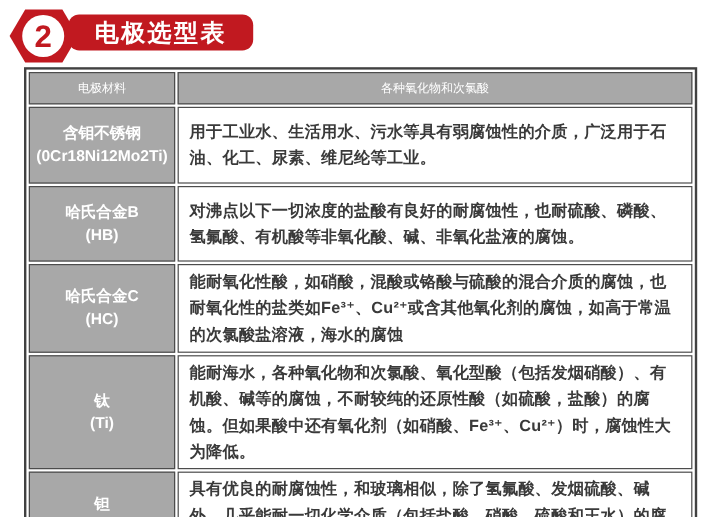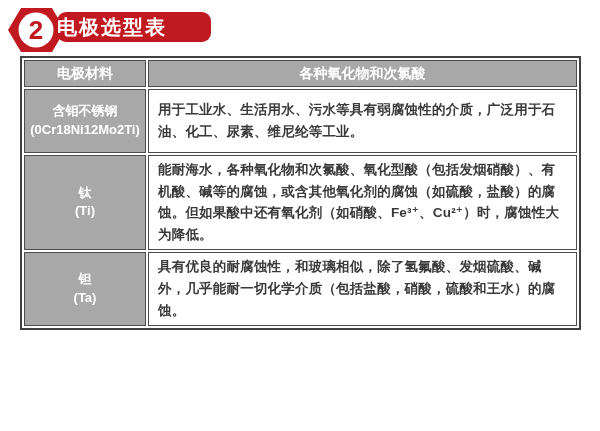--- a/index.html
+++ b/index.html
@@ -6,35 +6,35 @@
   body {
     width: 600px; height: 431px; position: relative; overflow: hidden;
     font-family: "Liberation Sans", "DejaVu Sans", sans-serif;
   }
 
   
   .hex-badge { position: absolute; left: 5px; top: 5px; width: 60px; height: 50px; }
   .title-banner {
     position: absolute; left: 57px; top: 12px; width: 154px; height: 30px;
     background: #c11920; border-radius: 9px;
-    display: flex; align-items: center; justify-content: flex-start;
+    display: flex; align-items: center; justify-content: center;
     color: #ffffff; font-size: 20px; font-weight: bold; letter-spacing: 2px;
   }
 
   
   .sel-table {
     position: absolute; left: 20px; top: 56px; width: 561px;
     border-collapse: separate; border-spacing: 2px;
     border: 2px solid #414141; background: #ffffff;
     table-layout: fixed;
   }
   .sel-table th, .sel-table td { border: 1px solid #4c4c4c; box-sizing: border-box; }
   .sel-table th {
     background: #a8a8a8; color: #ffffff;
-    font-size: 14px; font-weight: bold; text-align: center;
+    font-size: 10px; font-weight: normal; text-align: center;
     height: 24px; padding: 2px 4px;
   }
   .col-material { width: 122px; }
   td.material {
     background: #a8a8a8; color: #ffffff;
     font-size: 13px; font-weight: bold; text-align: center;
     white-space: pre-line; line-height: 1.45; padding: 12px 3px;
     vertical-align: middle;
   }
   td.desc {
@@ -72,24 +72,34 @@
   <tbody>
       <tr class="r-header">
     <th>电极材料</th>
     <th>各种氧化物和次氯酸</th>
   </tr>
   <tr class="r0">
     <td class="material">含钼不锈钢
 (0Cr18Ni12Mo2Ti)</td>
     <td class="desc">用于工业水、生活用水、污水等具有弱腐蚀性的介质，广泛用于石油、化工、尿素、维尼纶等工业。</td>
   </tr>
+  <tr class="r1">
+    <td class="material">哈氏合金B
+(HB)</td>
+    <td class="desc">对沸点以下一切浓度的盐酸有良好的耐腐蚀性，也耐硫酸、磷酸、氢氟酸、有机酸等非氧化酸、碱、非氧化盐液的腐蚀。</td>
+  </tr>
+  <tr class="r2">
+    <td class="material">哈氏合金C
+(HC)</td>
+    <td class="desc">能耐氧化性酸，如硝酸，混酸或铬酸与硫酸的混合介质的腐蚀，也耐氧化性的盐类如Fe³⁺、Cu²⁺或含其他氧化剂的腐蚀，如高于常温的次氯酸盐溶液，海水的腐蚀</td>
+  </tr>
   <tr class="r3">
     <td class="material">钛
 (Ti)</td>
-    <td class="desc">能耐海水，各种氧化物和次氯酸、氧化型酸（包括发烟硝酸）、有机酸、碱等的腐蚀，或含其他氧化剂的腐蚀（如硫酸，盐酸）的腐蚀。但如果酸中还有氧化剂（如硝酸、Fe³⁺、Cu²⁺）时，腐蚀性大为降低。</td>
+    <td class="desc">能耐海水，各种氧化物和次氯酸、氧化型酸（包括发烟硝酸）、有机酸、碱等的腐蚀，不耐较纯的还原性酸（如硫酸，盐酸）的腐蚀。但如果酸中还有氧化剂（如硝酸、Fe³⁺、Cu²⁺）时，腐蚀性大为降低。</td>
   </tr>
   <tr class="r4">
     <td class="material">钽
 (Ta)</td>
     <td class="desc">具有优良的耐腐蚀性，和玻璃相似，除了氢氟酸、发烟硫酸、碱外，几乎能耐一切化学介质（包括盐酸，硝酸，硫酸和王水）的腐蚀。</td>
   </tr>
 
 </tbody>
   </table>
 

